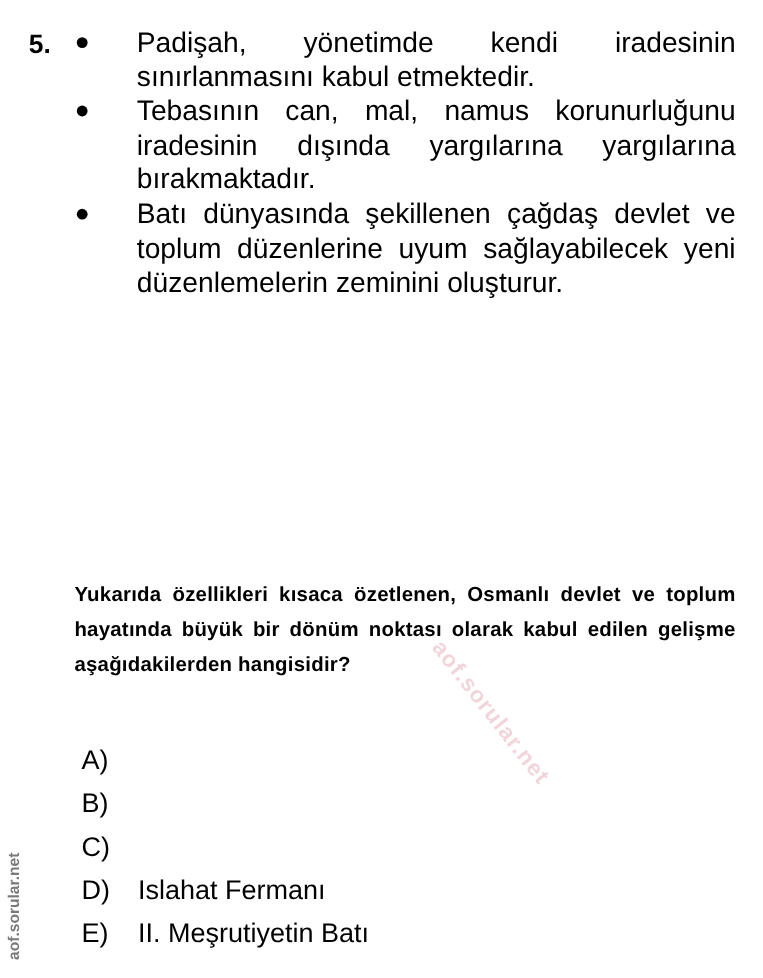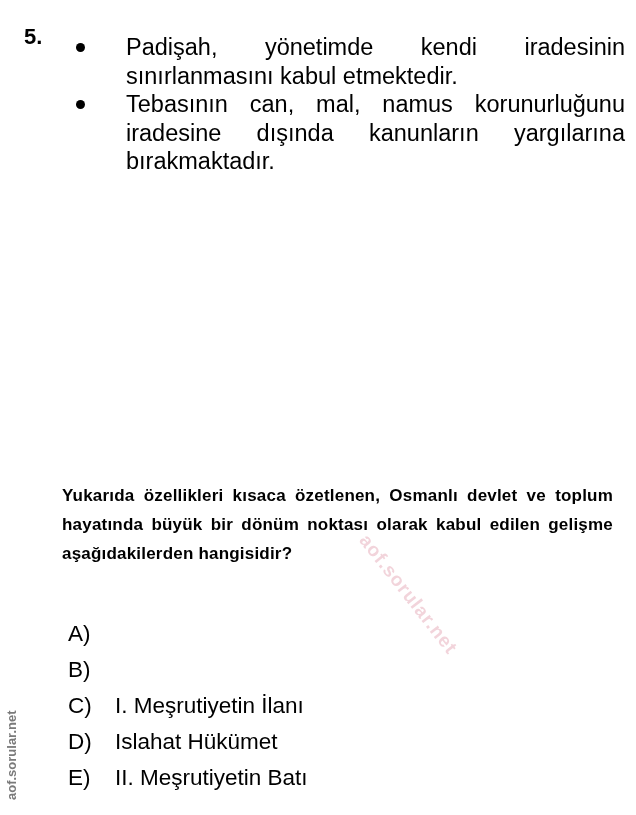--- a/index.html
+++ b/index.html
@@ -21,21 +21,21 @@
       top: 22px;
       font-size: 22px;
       font-weight: bold;
       line-height: 29px;
     }
     .bullets {
       position: absolute;
       left: 62px;
       top: 21px;
       width: 551px;
-      margin: 12px;
+      margin: 0;
       padding: 0;
       list-style: none;
     }
     .bullet-item {
       position: relative;
       padding-left: 52px;
       font-size: 23.5px;
       line-height: 28.6px;
       text-align: justify;
       text-align-last: left;
@@ -113,40 +113,43 @@
 
 <div class="qnum">5.</div>
 
 <ul class="bullets">
   <li class="bullet-item">
     <span class="bullet-dot"></span>
     <span>Padişah, yönetimde kendi iradesinin sınırlanmasını kabul etmektedir.</span>
   </li>
   <li class="bullet-item">
     <span class="bullet-dot"></span>
-    <span>Tebasının can, mal, namus korunurluğunu iradesine dışında kanunların yargılarına bırakmaktadır.</span>
+    <span>Tebasının can, mal, namus korunurluğunu iradesinin dışında yargılarına yargılarına bırakmaktadır.</span>
+  </li>
+  <li class="bullet-item">
+    <span class="bullet-dot"></span>
+    <span>Batı dünyasında şekillenen çağdaş devlet ve toplum düzenlerine uyum sağlayabilecek yeni düzenlemelerin zeminini oluşturur.</span>
   </li>
 </ul>
 
 <p class="stem">Yukarıda özellikleri kısaca özetlenen, Osmanlı devlet ve toplum hayatında büyük bir dönüm noktası olarak kabul edilen gelişme aşağıdakilerden hangisidir?</p>
 
 <ul class="options">
   <li class="option">
     <span class="opt-letter">A)</span>
   </li>
   <li class="option">
     <span class="opt-letter">B)</span>
   </li>
   <li class="option">
     <span class="opt-letter">C)</span>
-    <span class="opt-text">I. Meşrutiyetin İlanı</span>
   </li>
   <li class="option">
     <span class="opt-letter">D)</span>
-    <span class="opt-text">Islahat Hükümet</span>
+    <span class="opt-text">Islahat Fermanı</span>
   </li>
   <li class="option">
     <span class="opt-letter">E)</span>
     <span class="opt-text">II. Meşrutiyetin Batı</span>
   </li>
 </ul>
 
 <div class="watermark-diag">aof.sorular.net</div>
 <div class="watermark-side">aof.sorular.net</div>
 

